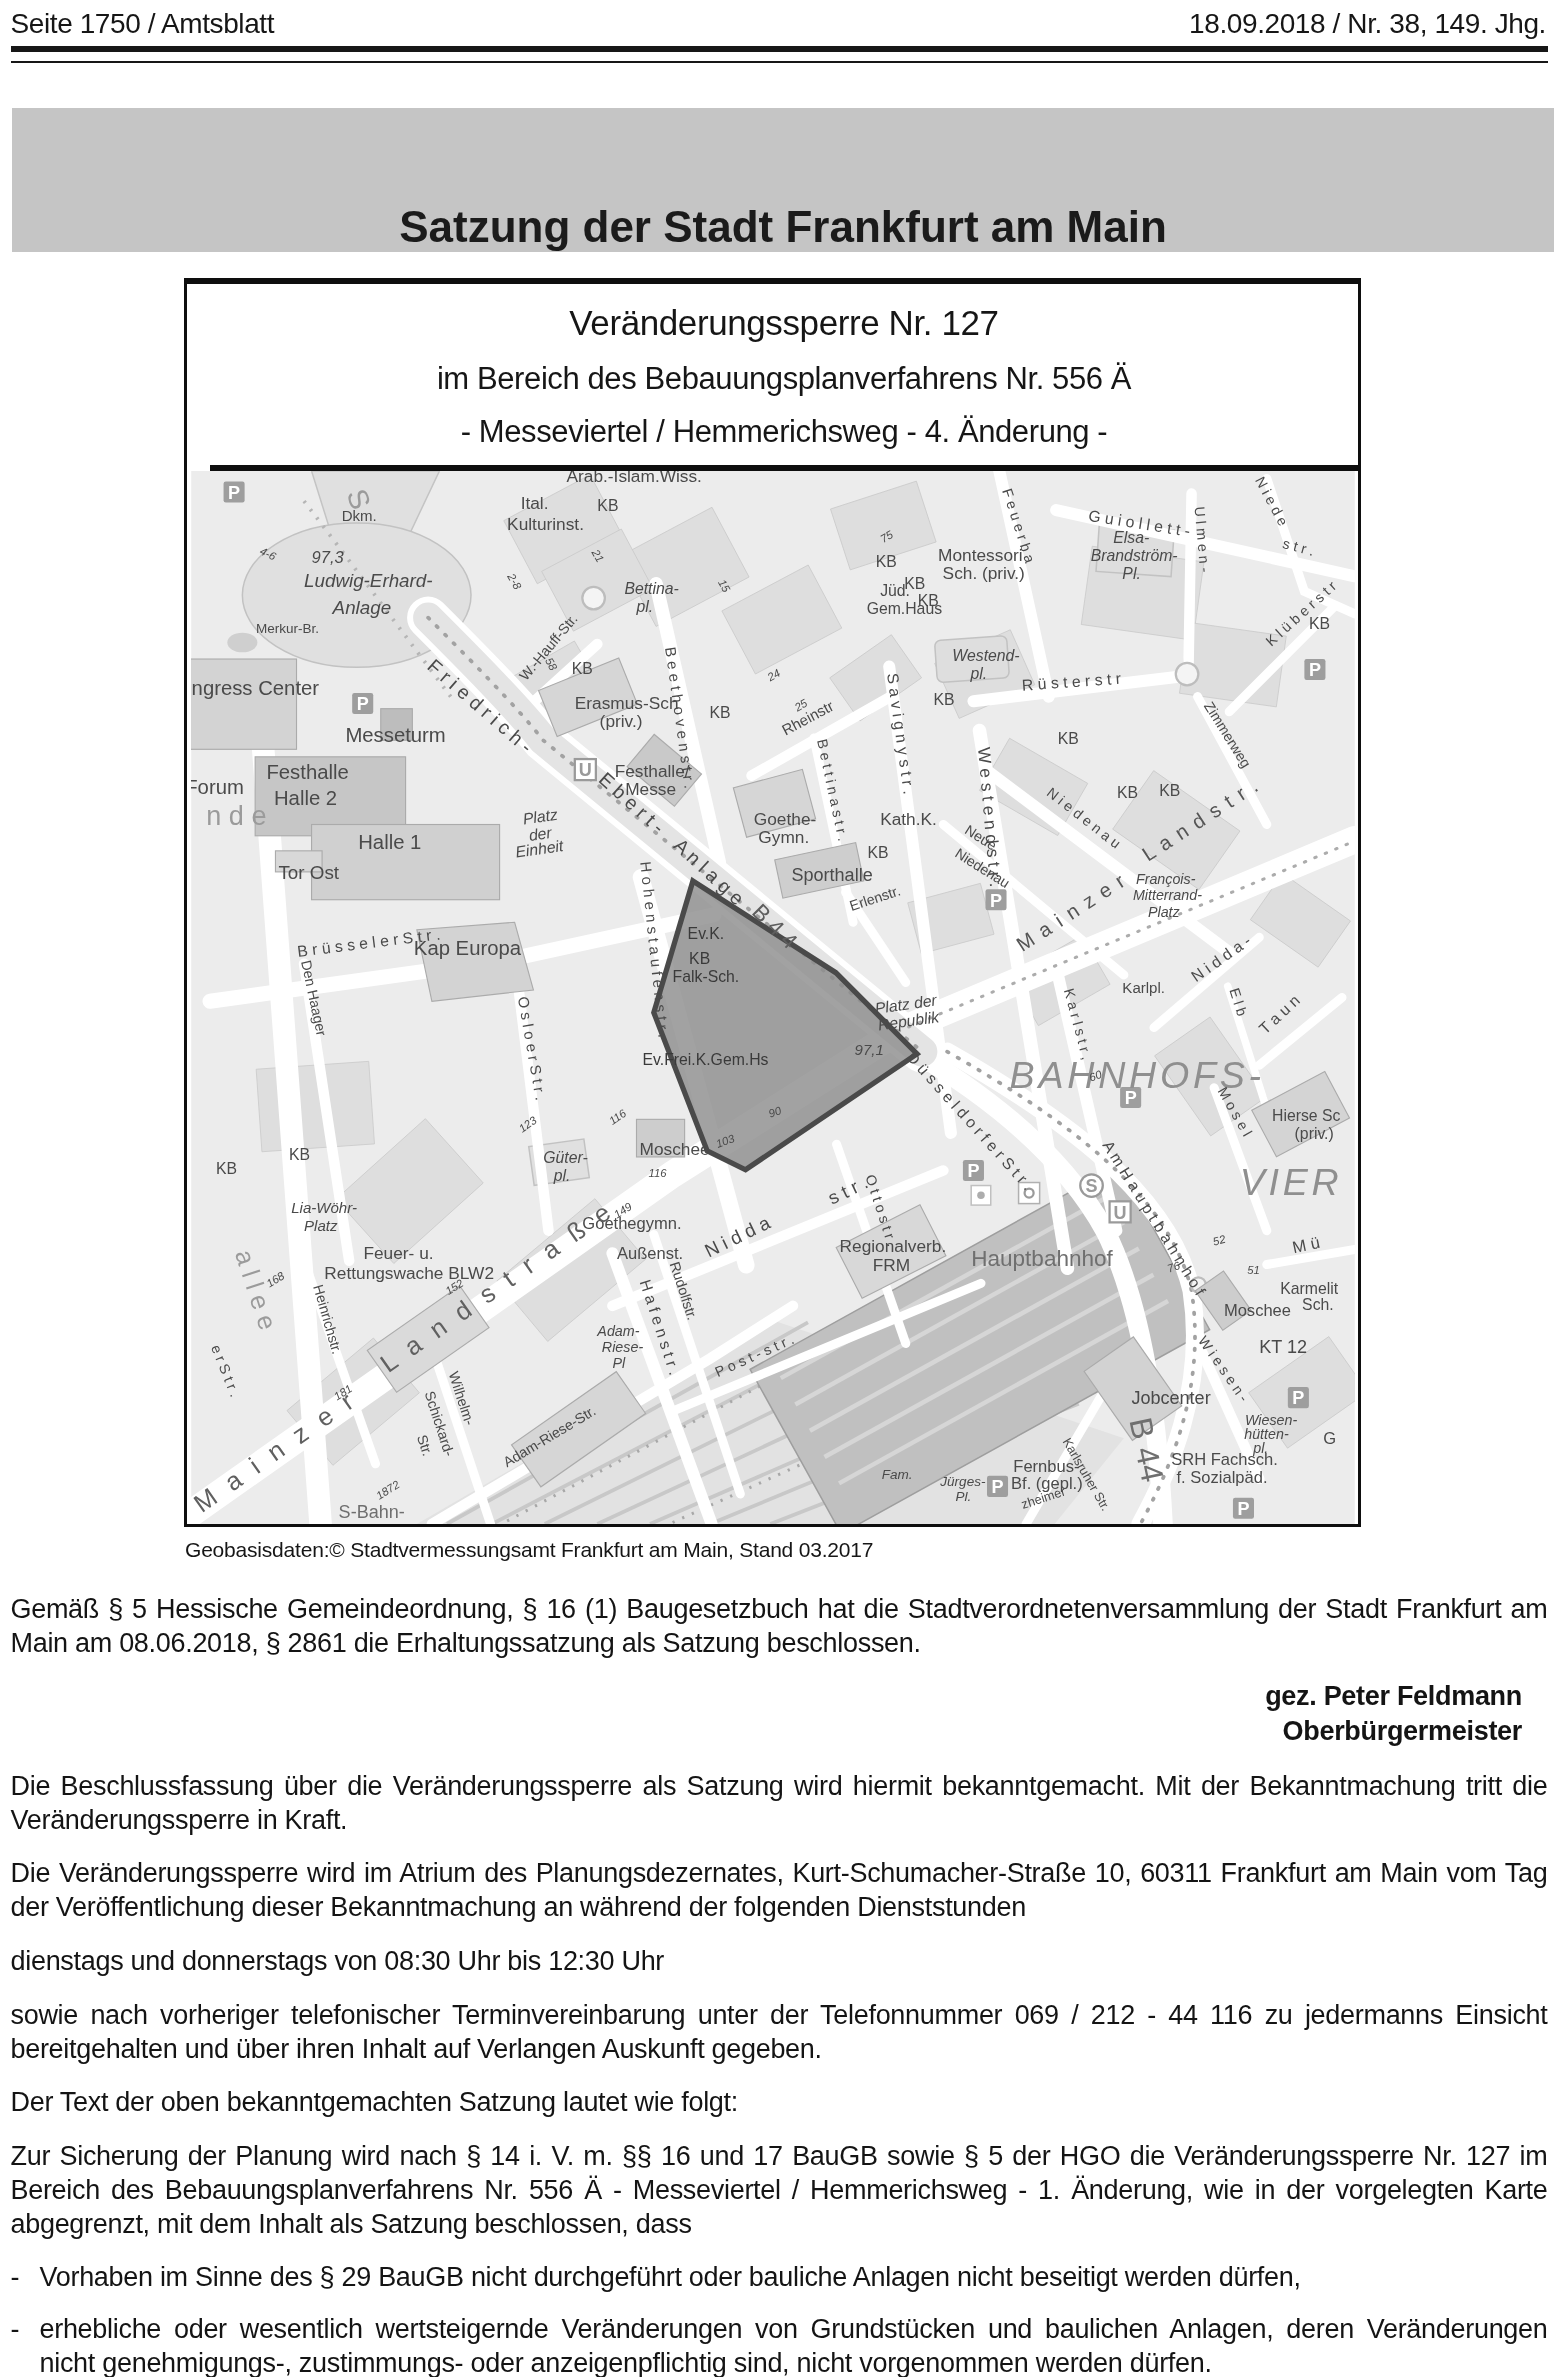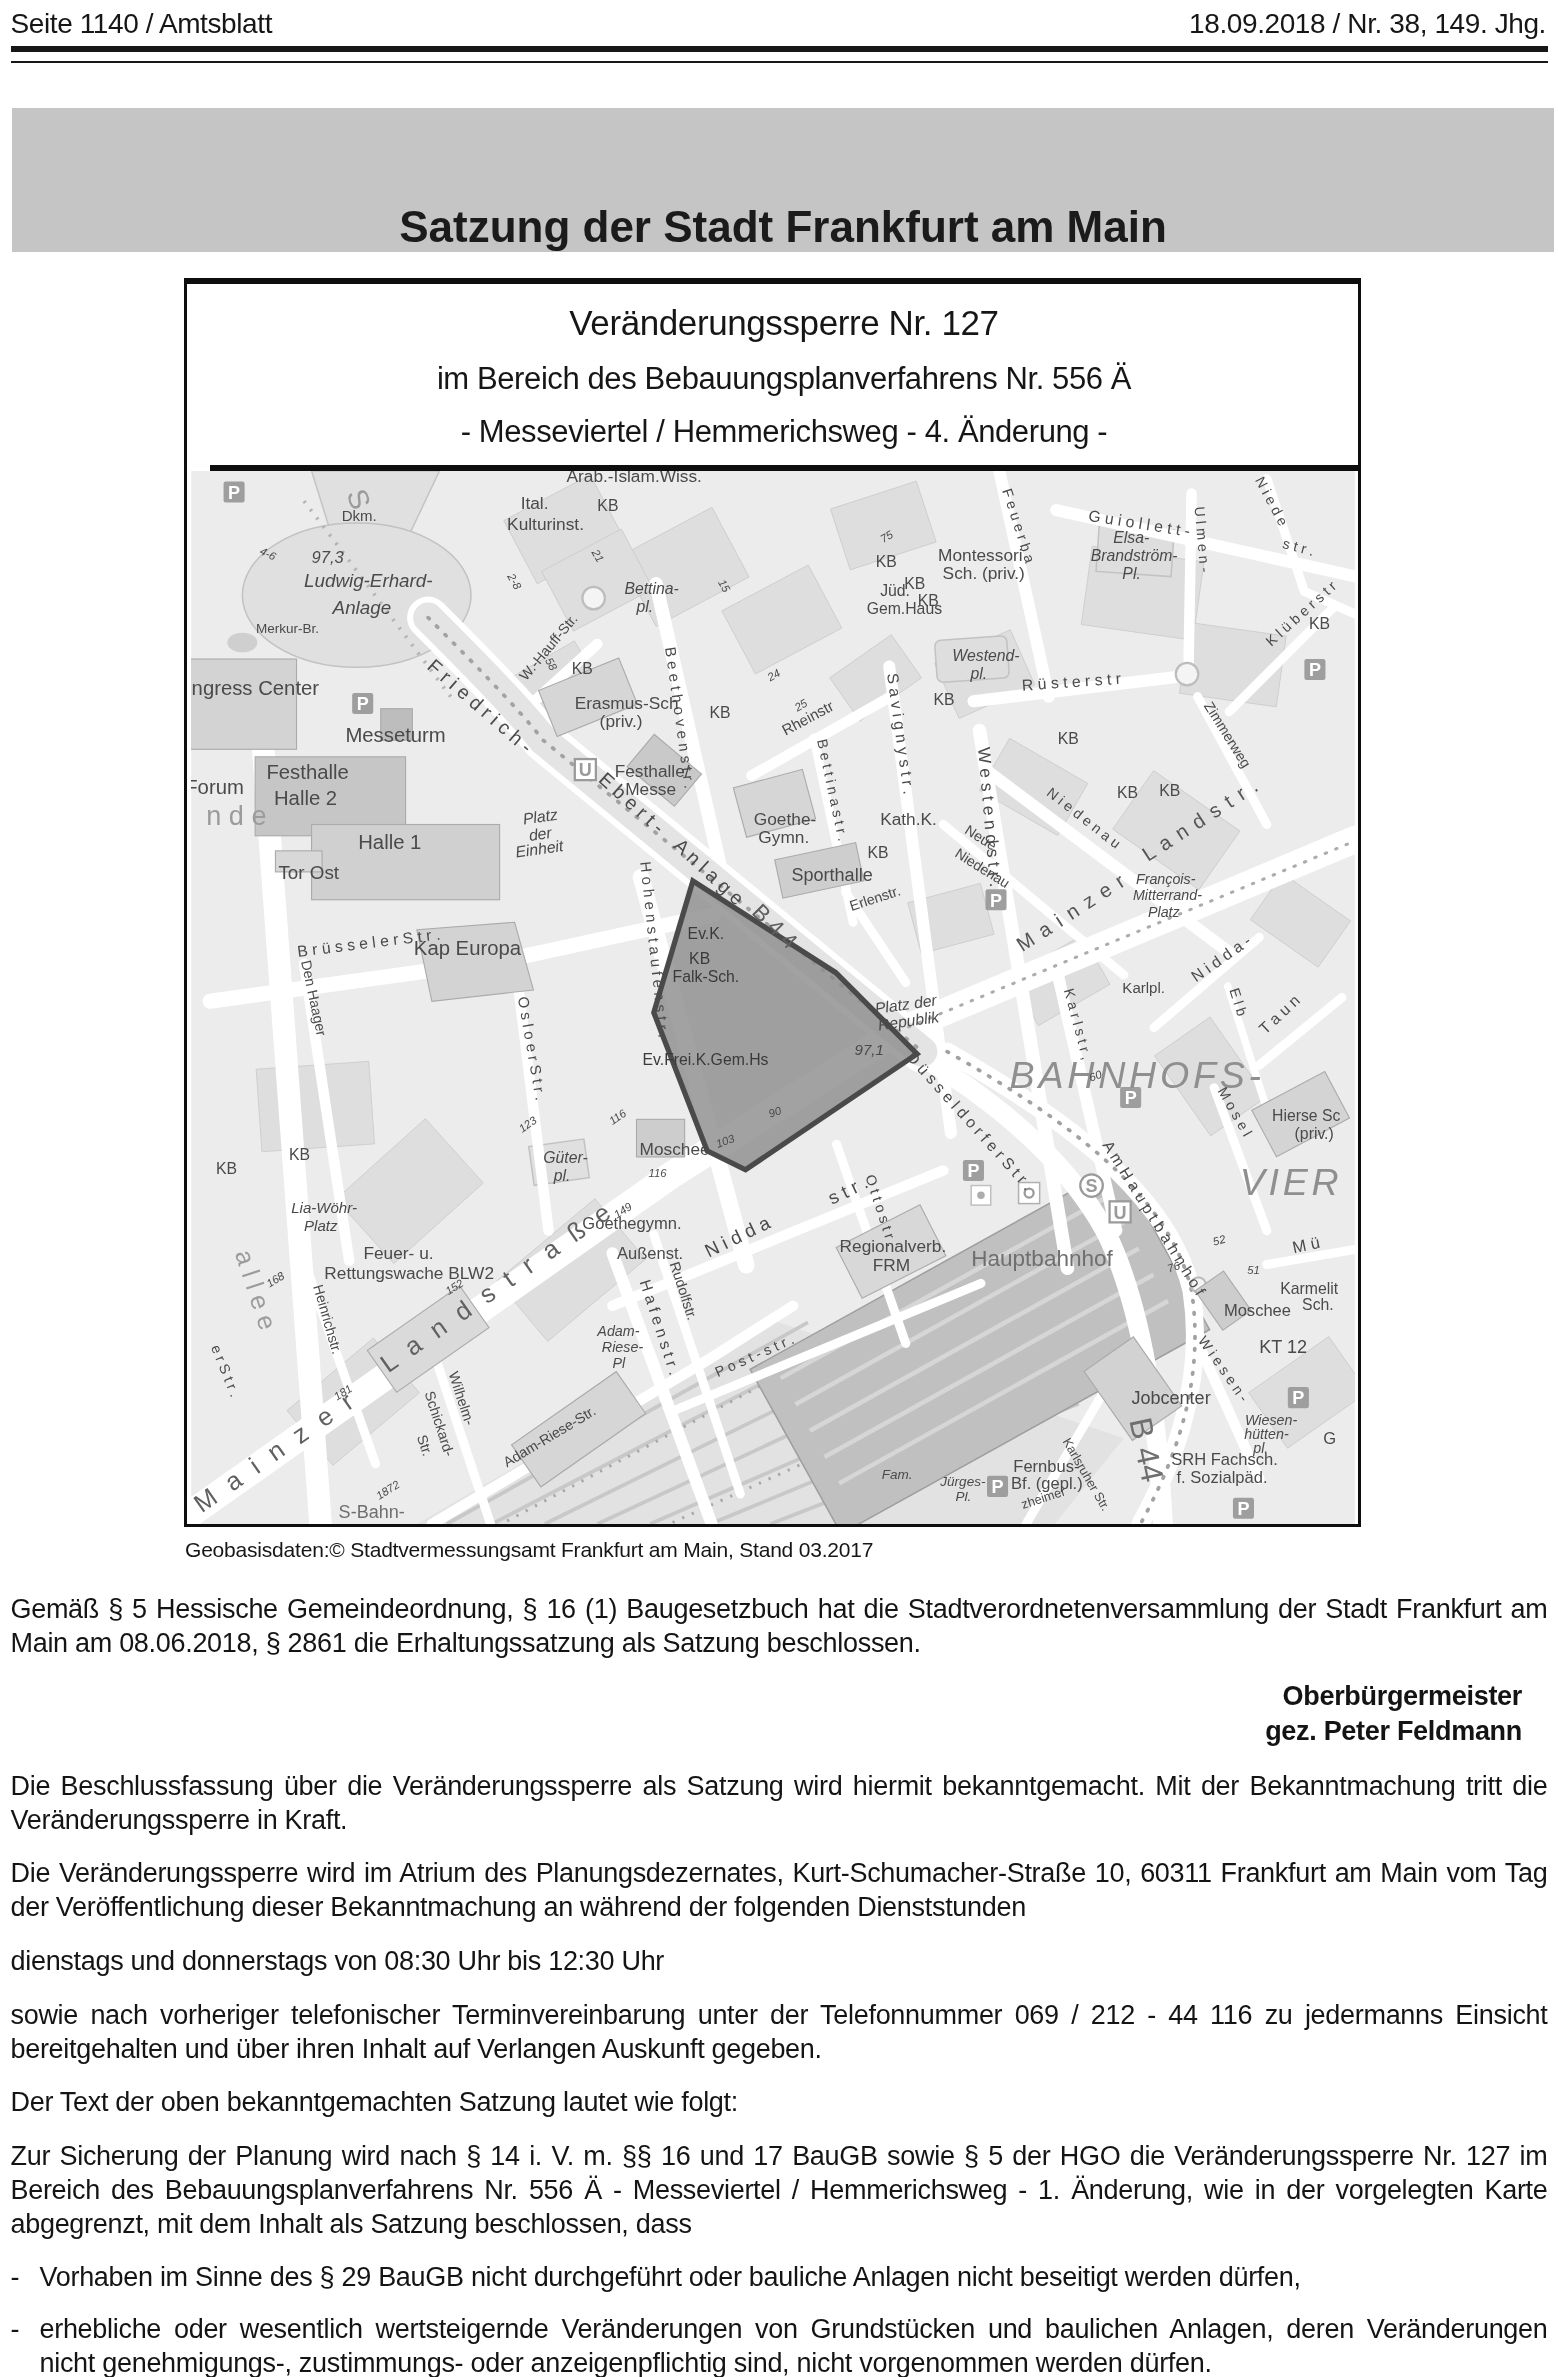--- a/index.html
+++ b/index.html
@@ -33,21 +33,21 @@
   .li{display:flex;margin:0 10.5px 18px 10.5px;}
   .li .dash{width:29px;flex:none;}
   .li p{margin:0;flex:1;}
 </style>
 </head>
 <body>
 
 <div class="page">
 
   <div class="hdr">
-    <span>Seite 1140 / Amtsblatt</span>
+    <span>Seite 1750 / Amtsblatt</span>
     <span>18.09.2018 / Nr. 38, 149. Jhg.</span>
   </div>
   <div class="rule"></div>
 
   <div class="banner" style="background: rgb(197, 197, 197);">
     <span>Satzung der Stadt Frankfurt am Main</span>
   </div>
 
   <div class="mapbox">
     <div class="mtitle">
@@ -437,22 +437,22 @@
           </g>
       </svg>
     </div>
   </div>
 
   <div class="caption">Geobasisdaten:© Stadtvermessungsamt Frankfurt am Main, Stand 03.2017</div>
 
   <div class="bodytxt">
     <p class="just">Gemäß § 5 Hessische Gemeindeordnung, § 16 (1) Baugesetzbuch hat die Stadtverordnetenversammlung der Stadt Frankfurt am Main am 08.06.2018, § 2861 die Erhaltungssatzung als Satzung beschlossen.</p>
     <div class="sig">
+      <div>gez. Peter Feldmann</div>
       <div>Oberbürgermeister</div>
-      <div>gez. Peter Feldmann</div>
     </div>
     <p class="just">Die Beschlussfassung über die Veränderungssperre als Satzung wird hiermit bekanntgemacht. Mit der Bekanntmachung tritt die Veränderungssperre in Kraft.</p>
     <p class="just">Die Veränderungssperre wird im Atrium des Planungsdezernates, Kurt-Schumacher-Straße 10, 60311 Frankfurt am Main vom Tag der Veröffentlichung dieser Bekanntmachung an während der folgenden Dienststunden</p>
     <p>dienstags und donnerstags von 08:30 Uhr bis 12:30 Uhr</p>
     <p class="just">sowie nach vorheriger telefonischer Terminvereinbarung unter der Telefonnummer 069 / 212 - 44 116 zu jedermanns Einsicht bereitgehalten und über ihren Inhalt auf Verlangen Auskunft gegeben.</p>
     <p>Der Text der oben bekanntgemachten Satzung lautet wie folgt:</p>
     <p class="just">Zur Sicherung der Planung wird nach § 14 i. V. m. §§ 16 und 17 BauGB sowie § 5 der HGO die Veränderungssperre Nr. 127 im Bereich des Bebauungsplanverfahrens Nr. 556 Ä - Messeviertel / Hemmerichsweg - 1. Änderung, wie in der vorgelegten Karte abgegrenzt, mit dem Inhalt als Satzung beschlossen, dass</p>
     <div class="li">
       <span class="dash">-</span>
       <p class="just">Vorhaben im Sinne des § 29 BauGB nicht durchgeführt oder bauliche Anlagen nicht beseitigt werden dürfen,</p>

